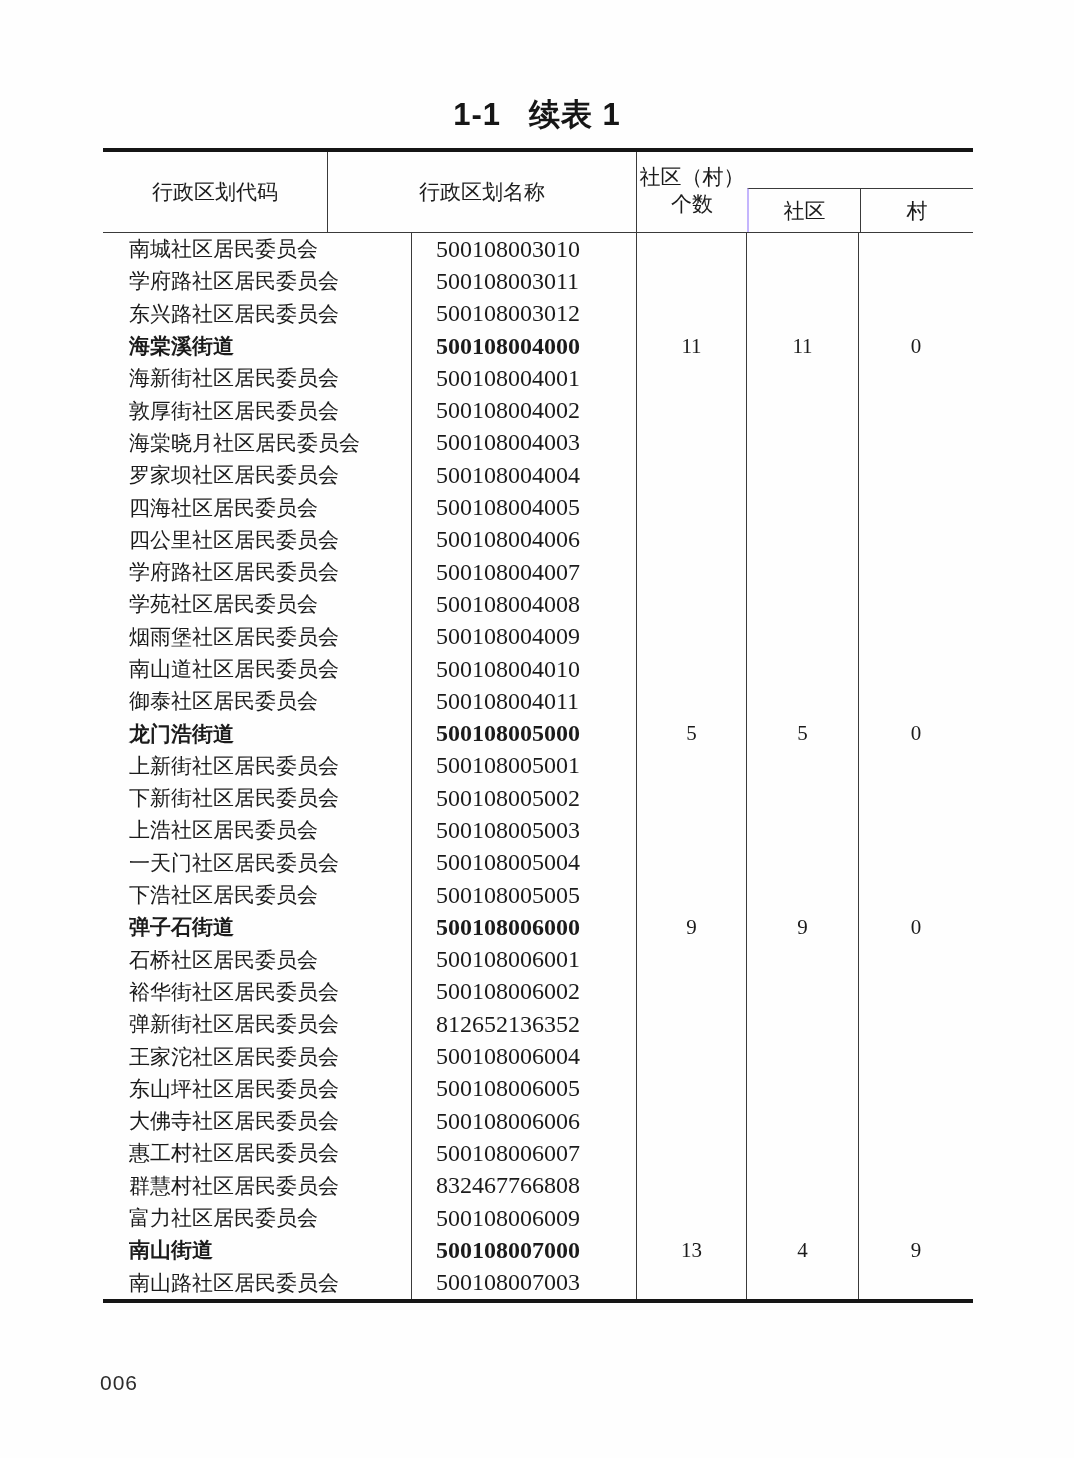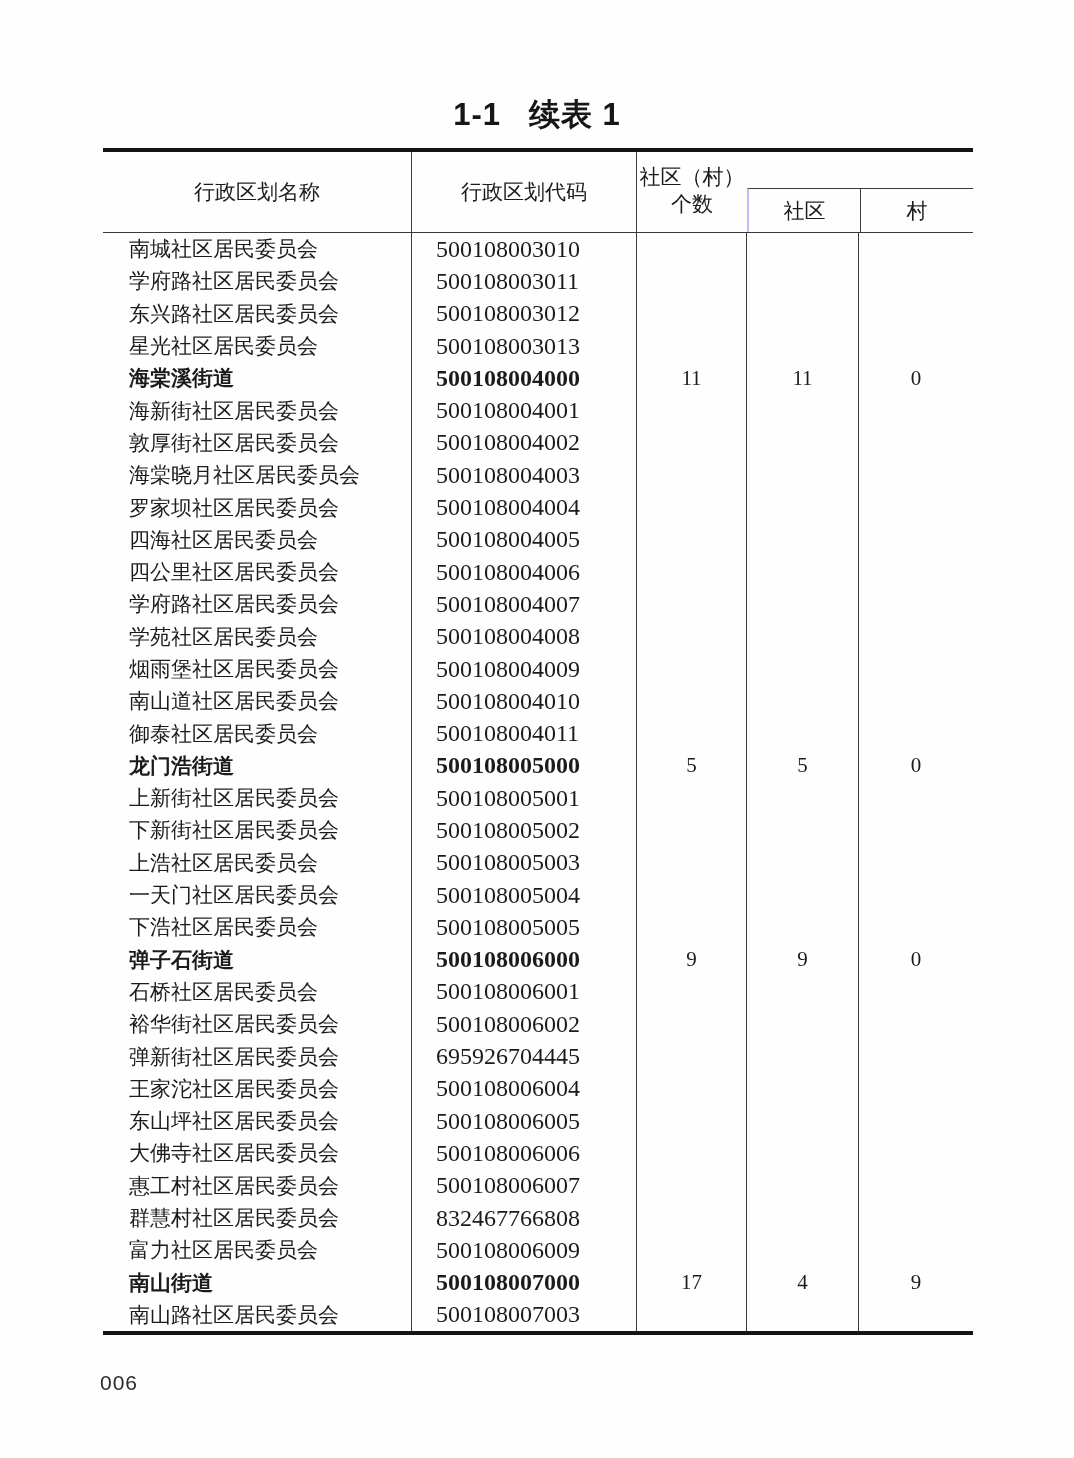--- a/index.html
+++ b/index.html
@@ -159,22 +159,22 @@
 
   <div class="doc-title">
     <span>1-1</span><span class="title-gap"></span><span>续表 1</span>
   </div>
 
   <div class="table-wrap">
 
     <div class="rule-thick"></div>
 
     <div class="thead">
+      <div class="h-cell h-code">行政区划代码</div>
       <div class="h-cell h-name">行政区划名称</div>
-      <div class="h-cell h-code">行政区划代码</div>
       <div class="h-cell h-group">
         <span>社区（村）</span>
         <span>个数</span>
       </div>
       <div class="h-subband">
         <div class="h-shequ">社区</div>
         <div class="h-cun">村</div>
       </div>
     </div>
 
@@ -193,27 +193,20 @@
           <div class="cell c-num c-shequ"></div>
           <div class="cell c-num c-cun"></div>
         </div>
         <div class="t-row">
           <div class="cell c-name">东兴路社区居民委员会</div>
           <div class="cell c-code">500108003012</div>
           <div class="cell c-num c-total"></div>
           <div class="cell c-num c-shequ"></div>
           <div class="cell c-num c-cun"></div>
         </div>
-        <div class="t-row">
-          <div class="cell c-name">星光社区居民委员会</div>
-          <div class="cell c-code">500108003013</div>
-          <div class="cell c-num c-total"></div>
-          <div class="cell c-num c-shequ"></div>
-          <div class="cell c-num c-cun"></div>
-        </div>
         <div class="t-row is-bold">
           <div class="cell c-name">海棠溪街道</div>
           <div class="cell c-code">500108004000</div>
           <div class="cell c-num c-total">11</div>
           <div class="cell c-num c-shequ">11</div>
           <div class="cell c-num c-cun">0</div>
         </div>
         <div class="t-row">
           <div class="cell c-name">海新街社区居民委员会</div>
           <div class="cell c-code">500108004001</div>
@@ -349,21 +342,21 @@
         </div>
         <div class="t-row">
           <div class="cell c-name">裕华街社区居民委员会</div>
           <div class="cell c-code">500108006002</div>
           <div class="cell c-num c-total"></div>
           <div class="cell c-num c-shequ"></div>
           <div class="cell c-num c-cun"></div>
         </div>
         <div class="t-row">
           <div class="cell c-name">弹新街社区居民委员会</div>
-          <div class="cell c-code">695926704445</div>
+          <div class="cell c-code">812652136352</div>
           <div class="cell c-num c-total"></div>
           <div class="cell c-num c-shequ"></div>
           <div class="cell c-num c-cun"></div>
         </div>
         <div class="t-row">
           <div class="cell c-name">王家沱社区居民委员会</div>
           <div class="cell c-code">500108006004</div>
           <div class="cell c-num c-total"></div>
           <div class="cell c-num c-shequ"></div>
           <div class="cell c-num c-cun"></div>
@@ -399,21 +392,21 @@
         <div class="t-row">
           <div class="cell c-name">富力社区居民委员会</div>
           <div class="cell c-code">500108006009</div>
           <div class="cell c-num c-total"></div>
           <div class="cell c-num c-shequ"></div>
           <div class="cell c-num c-cun"></div>
         </div>
         <div class="t-row is-bold">
           <div class="cell c-name">南山街道</div>
           <div class="cell c-code">500108007000</div>
-          <div class="cell c-num c-total">17</div>
+          <div class="cell c-num c-total">13</div>
           <div class="cell c-num c-shequ">4</div>
           <div class="cell c-num c-cun">9</div>
         </div>
         <div class="t-row">
           <div class="cell c-name">南山路社区居民委员会</div>
           <div class="cell c-code">500108007003</div>
           <div class="cell c-num c-total"></div>
           <div class="cell c-num c-shequ"></div>
           <div class="cell c-num c-cun"></div>
         </div>

